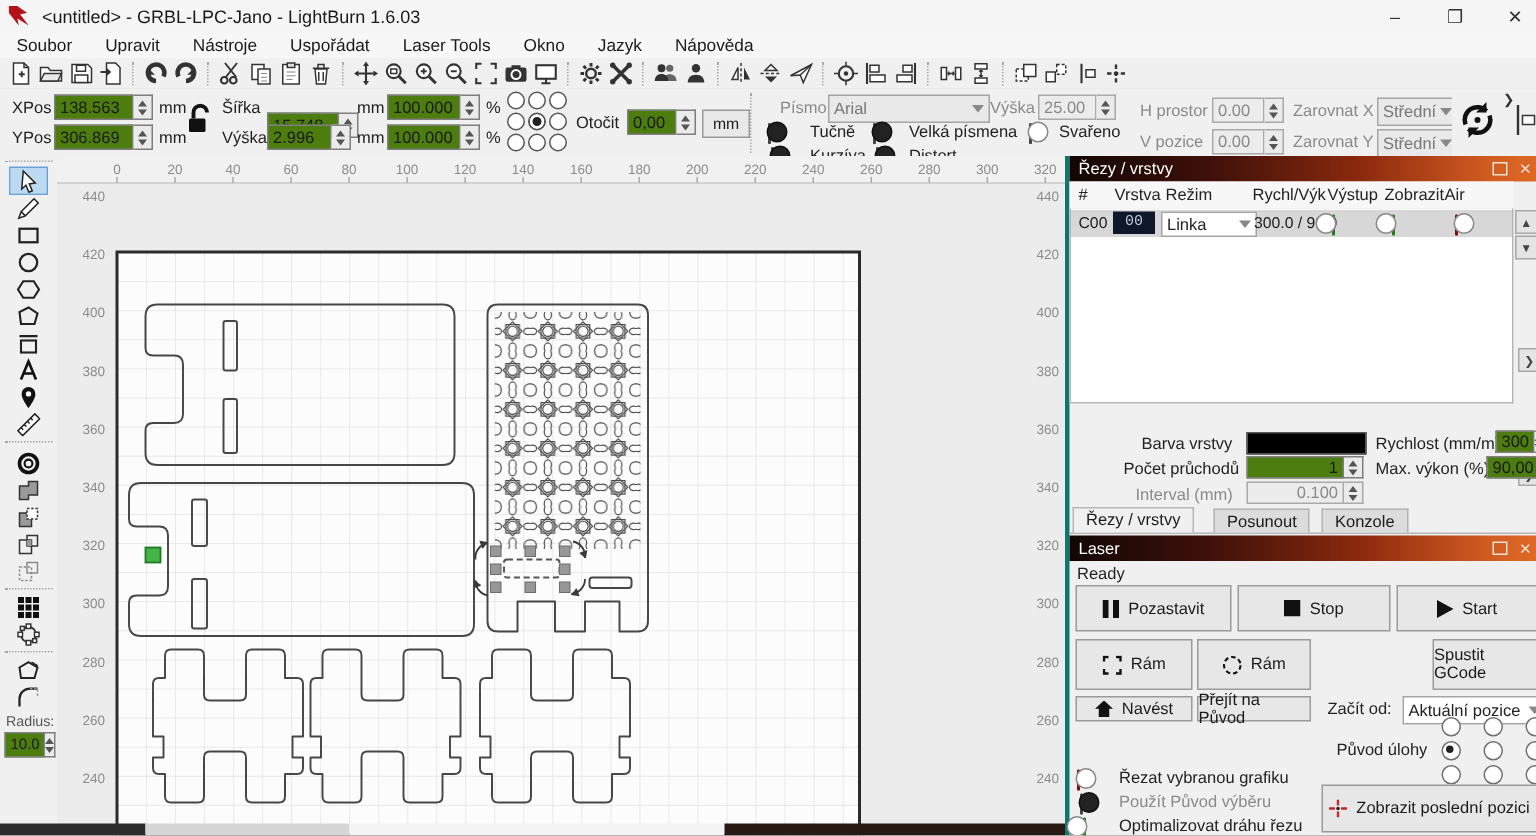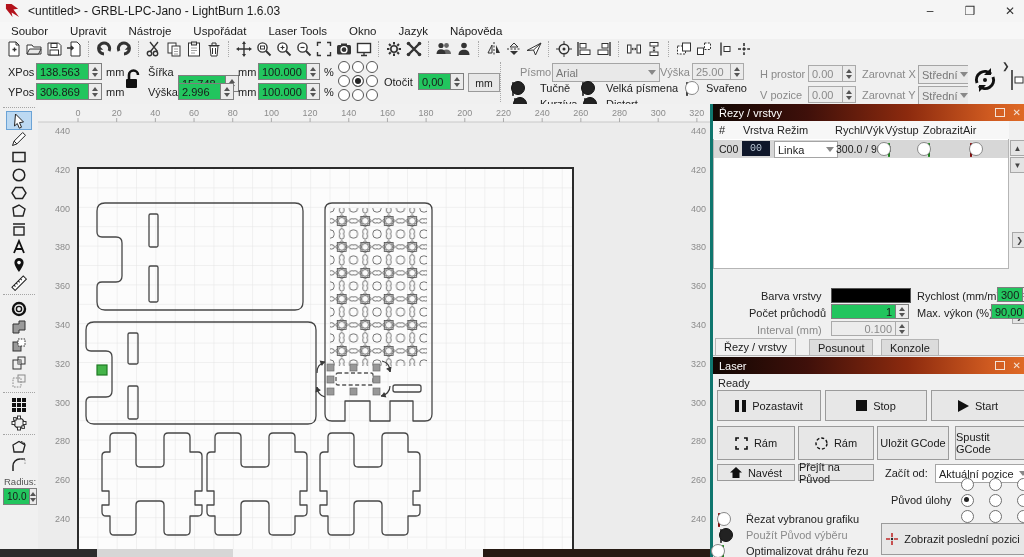--- a/index.html
+++ b/index.html
@@ -15,21 +15,21 @@
   .mitem{padding:1px 11px;font-size:11.5px;}
   
   #toolbar1{left:0;top:39px;width:1024px;height:20px;background:#f0f0f0;border-bottom:1px solid #dcdcdc;}
   .ti{width:20px;height:19px;display:flex;align-items:center;justify-content:center;flex:0 0 auto;}
   .ti svg{width:16px;height:16px;}
   .tsep{width:1px;height:16px;border-left:1px dotted #a9a9a9;margin:0 4px;flex:0 0 auto;}
   #toolbar2{left:0;top:59px;width:1024px;height:45px;background:#f0f0f0;border-bottom:1px solid #c9c9c9;}
   .lbl{font-size:11px;color:#222;white-space:nowrap;}
   .lbl.dis{color:#8a8a8a;}
   .fgrp{display:flex;height:17px;}
-  .fld{background:#22c55e;border:1px solid #7f7f7f;display:flex;align-items:center;padding:0 3px;font-size:11px;flex:1;}
+  .fld{background:#4d7c0f;border:1px solid #7f7f7f;display:flex;align-items:center;padding:0 3px;font-size:11px;flex:1;}
   .fld.dis{background:#ececec;color:#8a8a8a;border-color:#aaa;}
   .spin{width:12px;border:1px solid #7f7f7f;border-left:none;background:#ebebeb;display:flex;flex-direction:column;align-items:center;justify-content:center;gap:2px;}
   .spin.dis{border-color:#aaa;}
   .up{width:0;height:0;border-left:3px solid transparent;border-right:3px solid transparent;border-bottom:4px solid #555;}
   .dn{width:0;height:0;border-left:3px solid transparent;border-right:3px solid transparent;border-top:4px solid #555;}
   .combo{background:#e9e9e9;border:1px solid #a5a5a5;height:17px;display:flex;align-items:center;padding:0 3px;font-size:11px;color:#777;}
   .combo .ar{margin-left:auto;width:0;height:0;border-left:4px solid transparent;border-right:4px solid transparent;border-top:5px solid #888;}
   .tgl{width:22px;height:10px;border:1px solid #444;border-radius:6px;background:#4a4a4a;position:relative;flex:0 0 auto;}
   .tgl::after{content:"";position:absolute;top:-2px;width:12px;height:12px;border-radius:50%;background:#222;border:1px solid #111;left:-2px;}
   .tgl.kr::after{left:auto;right:-2px;background:#fff;border-color:#888;}
@@ -916,21 +916,20 @@
           <path d="M1 4V1h3M9 1h3v3M12 9v3H9M4 12H1V9" fill="none" stroke="#111" stroke-width="1.6"></path>
         </svg>
       <span>Rám</span>
     </div>
     <div class="btn" style="left:85px;top:322px;width:76px;height:34px">
       <svg width="13" height="13" viewBox="0 0 13 13">
           <circle cx="6.5" cy="6.5" r="5.5" fill="none" stroke="#111" stroke-width="1.4" stroke-dasharray="3 2"></circle>
         </svg>
       <span>Rám</span>
     </div>
-    <div class="btn" style="left:164px;top:322px;width:72px;height:34px">Uložit GCode</div>
     <div class="btn" style="left:242px;top:322px;width:70px;height:34px">Spustit GCode</div>
 
     <div class="btn" style="left:4px;top:360px;width:78px;height:17px">
       <svg width="12" height="11" viewBox="0 0 12 11">
           <path d="M0 5.5L6 0l6 5.5H9.5V11h-7V5.5z" fill="#111"></path>
         </svg>
       <span>Navést</span>
     </div>
     <div class="btn" style="left:85px;top:360px;width:76px;height:17px">Přejít na Původ</div>
     <span class="lbl abs" style="left:172px;top:363px">Začít od:</span>

